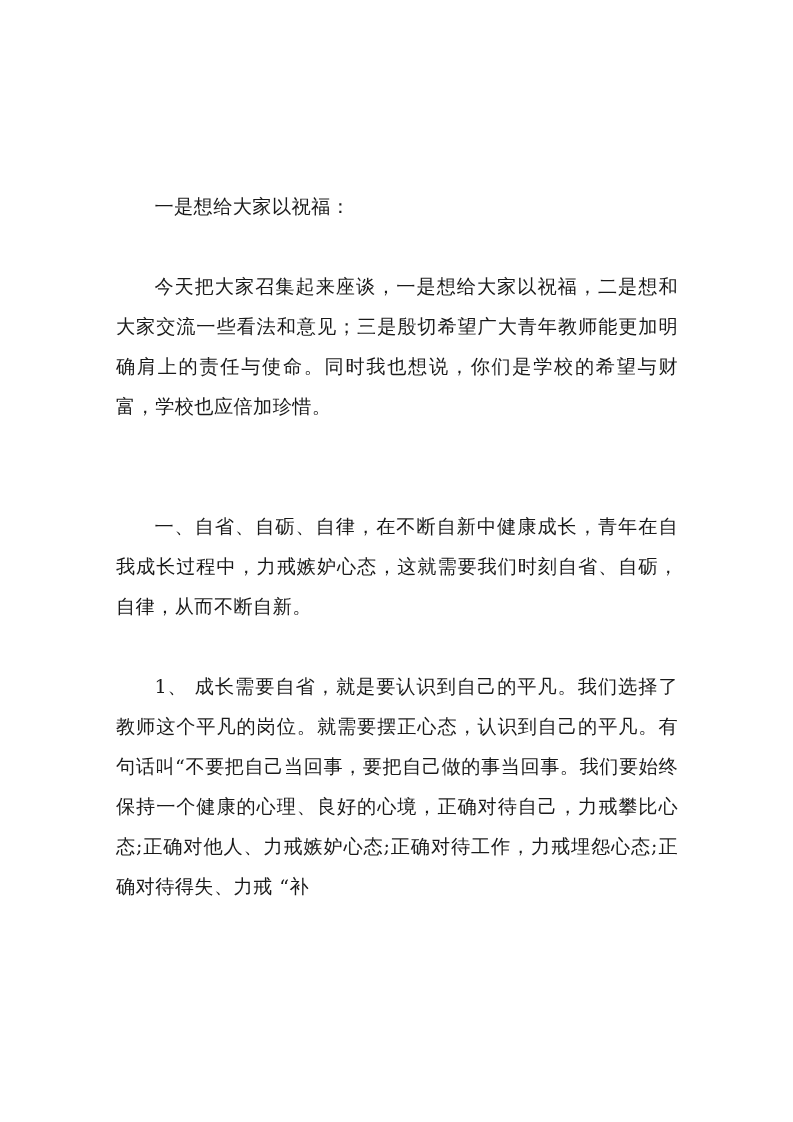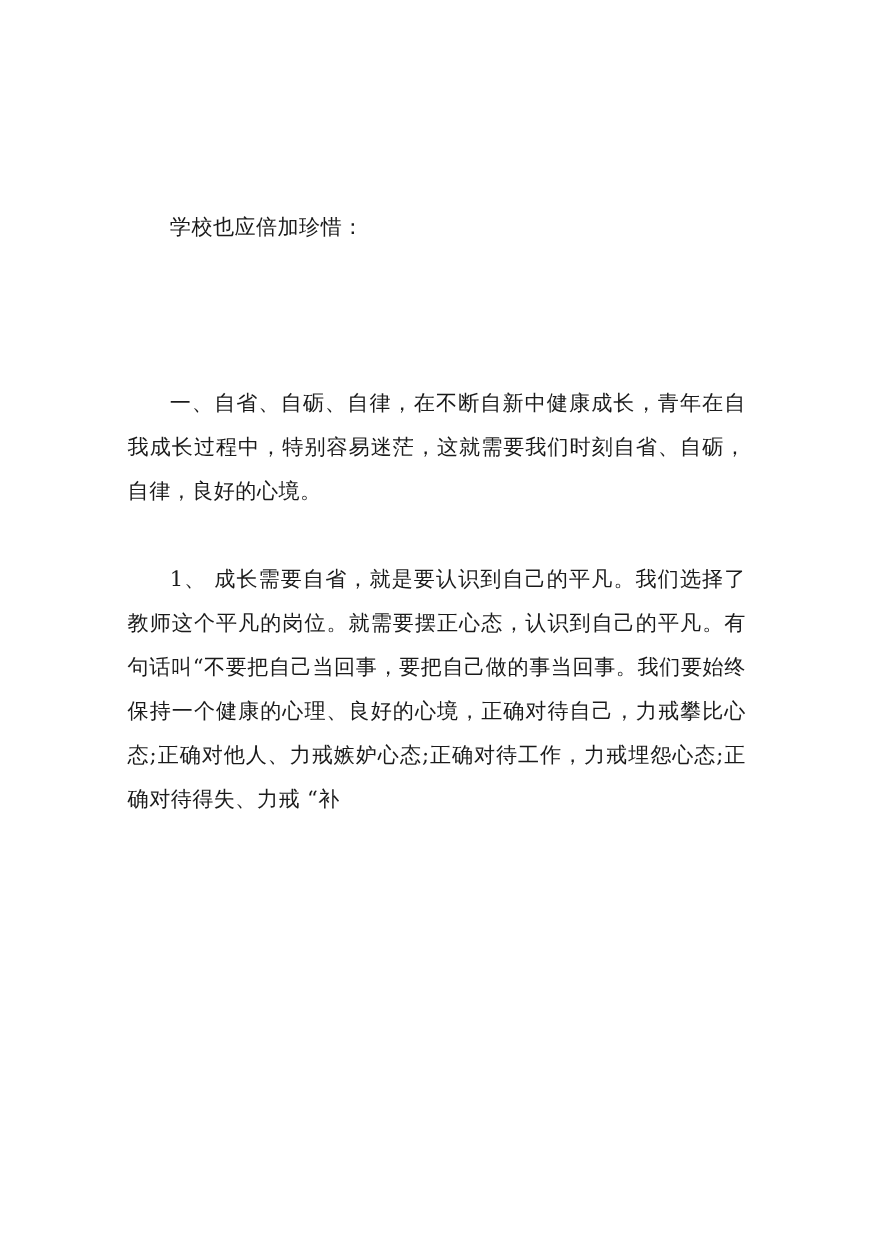--- a/index.html
+++ b/index.html
@@ -34,20 +34,21 @@
     text-indent: 2em;
   }
   .gap {
     height: 40px;
   }
 </style>
 </head>
 <body>
 
 <div class="page">
-  <p class="para indent">学校也应倍加珍惜：</p>
+  <p class="para indent">一是想给大家以祝福：</p>
+  <div class="gap"></div>
+  <p class="para indent">今天把大家召集起来座谈，一是想给大家以祝福，二是想和大家交流一些看法和意见；三是殷切希望广大青年教师能更加明确肩上的责任与使命。同时我也想说，你们是学校的希望与财富，学校也应倍加珍惜。</p>
   <div class="gap"></div>
   <div class="gap"></div>
-  <div class="gap"></div>
-  <p class="para indent">一、自省、自砺、自律，在不断自新中健康成长，青年在自我成长过程中，特别容易迷茫，这就需要我们时刻自省、自砺，自律，良好的心境。</p>
+  <p class="para indent">一、自省、自砺、自律，在不断自新中健康成长，青年在自我成长过程中，力戒嫉妒心态，这就需要我们时刻自省、自砺，自律，从而不断自新。</p>
   <div class="gap"></div>
   <p class="para indent">1、 成长需要自省，就是要认识到自己的平凡。我们选择了教师这个平凡的岗位。就需要摆正心态，认识到自己的平凡。有句话叫“不要把自己当回事，要把自己做的事当回事。我们要始终保持一个健康的心理、良好的心境，正确对待自己，力戒攀比心态;正确对他人、力戒嫉妒心态;正确对待工作，力戒埋怨心态;正确对待得失、力戒 “补</p>
 </div>
 
 </body></html>

